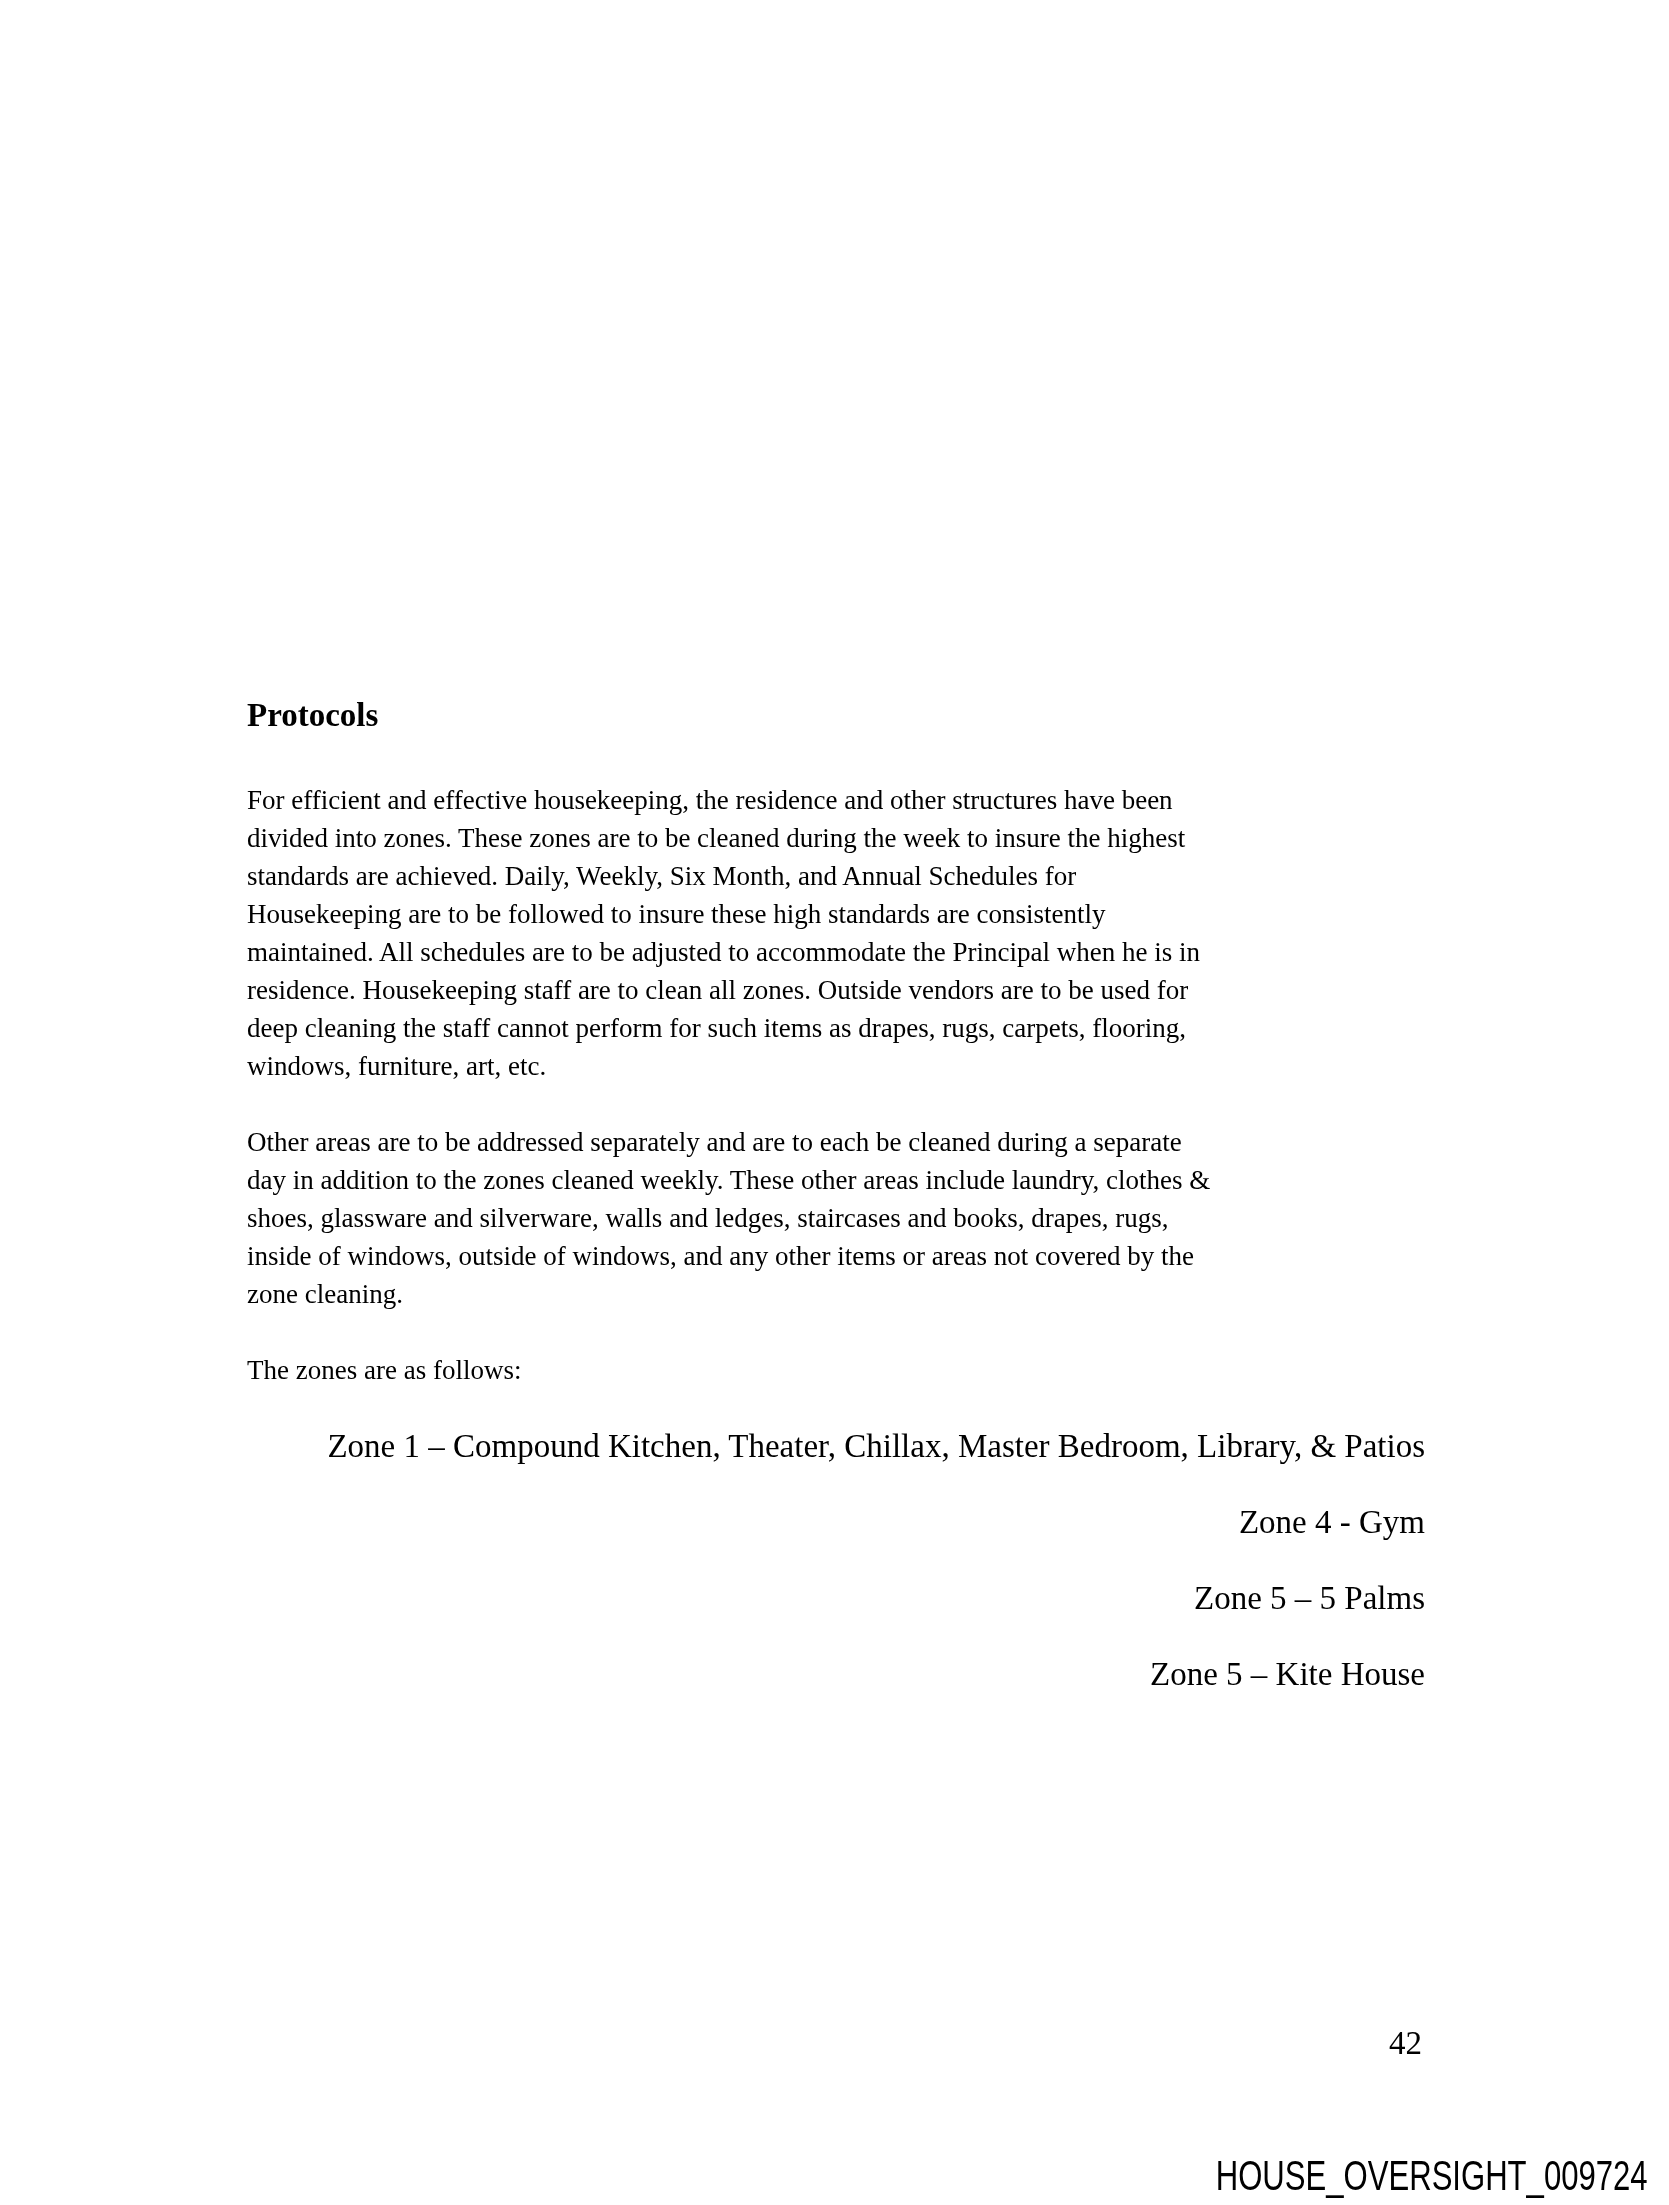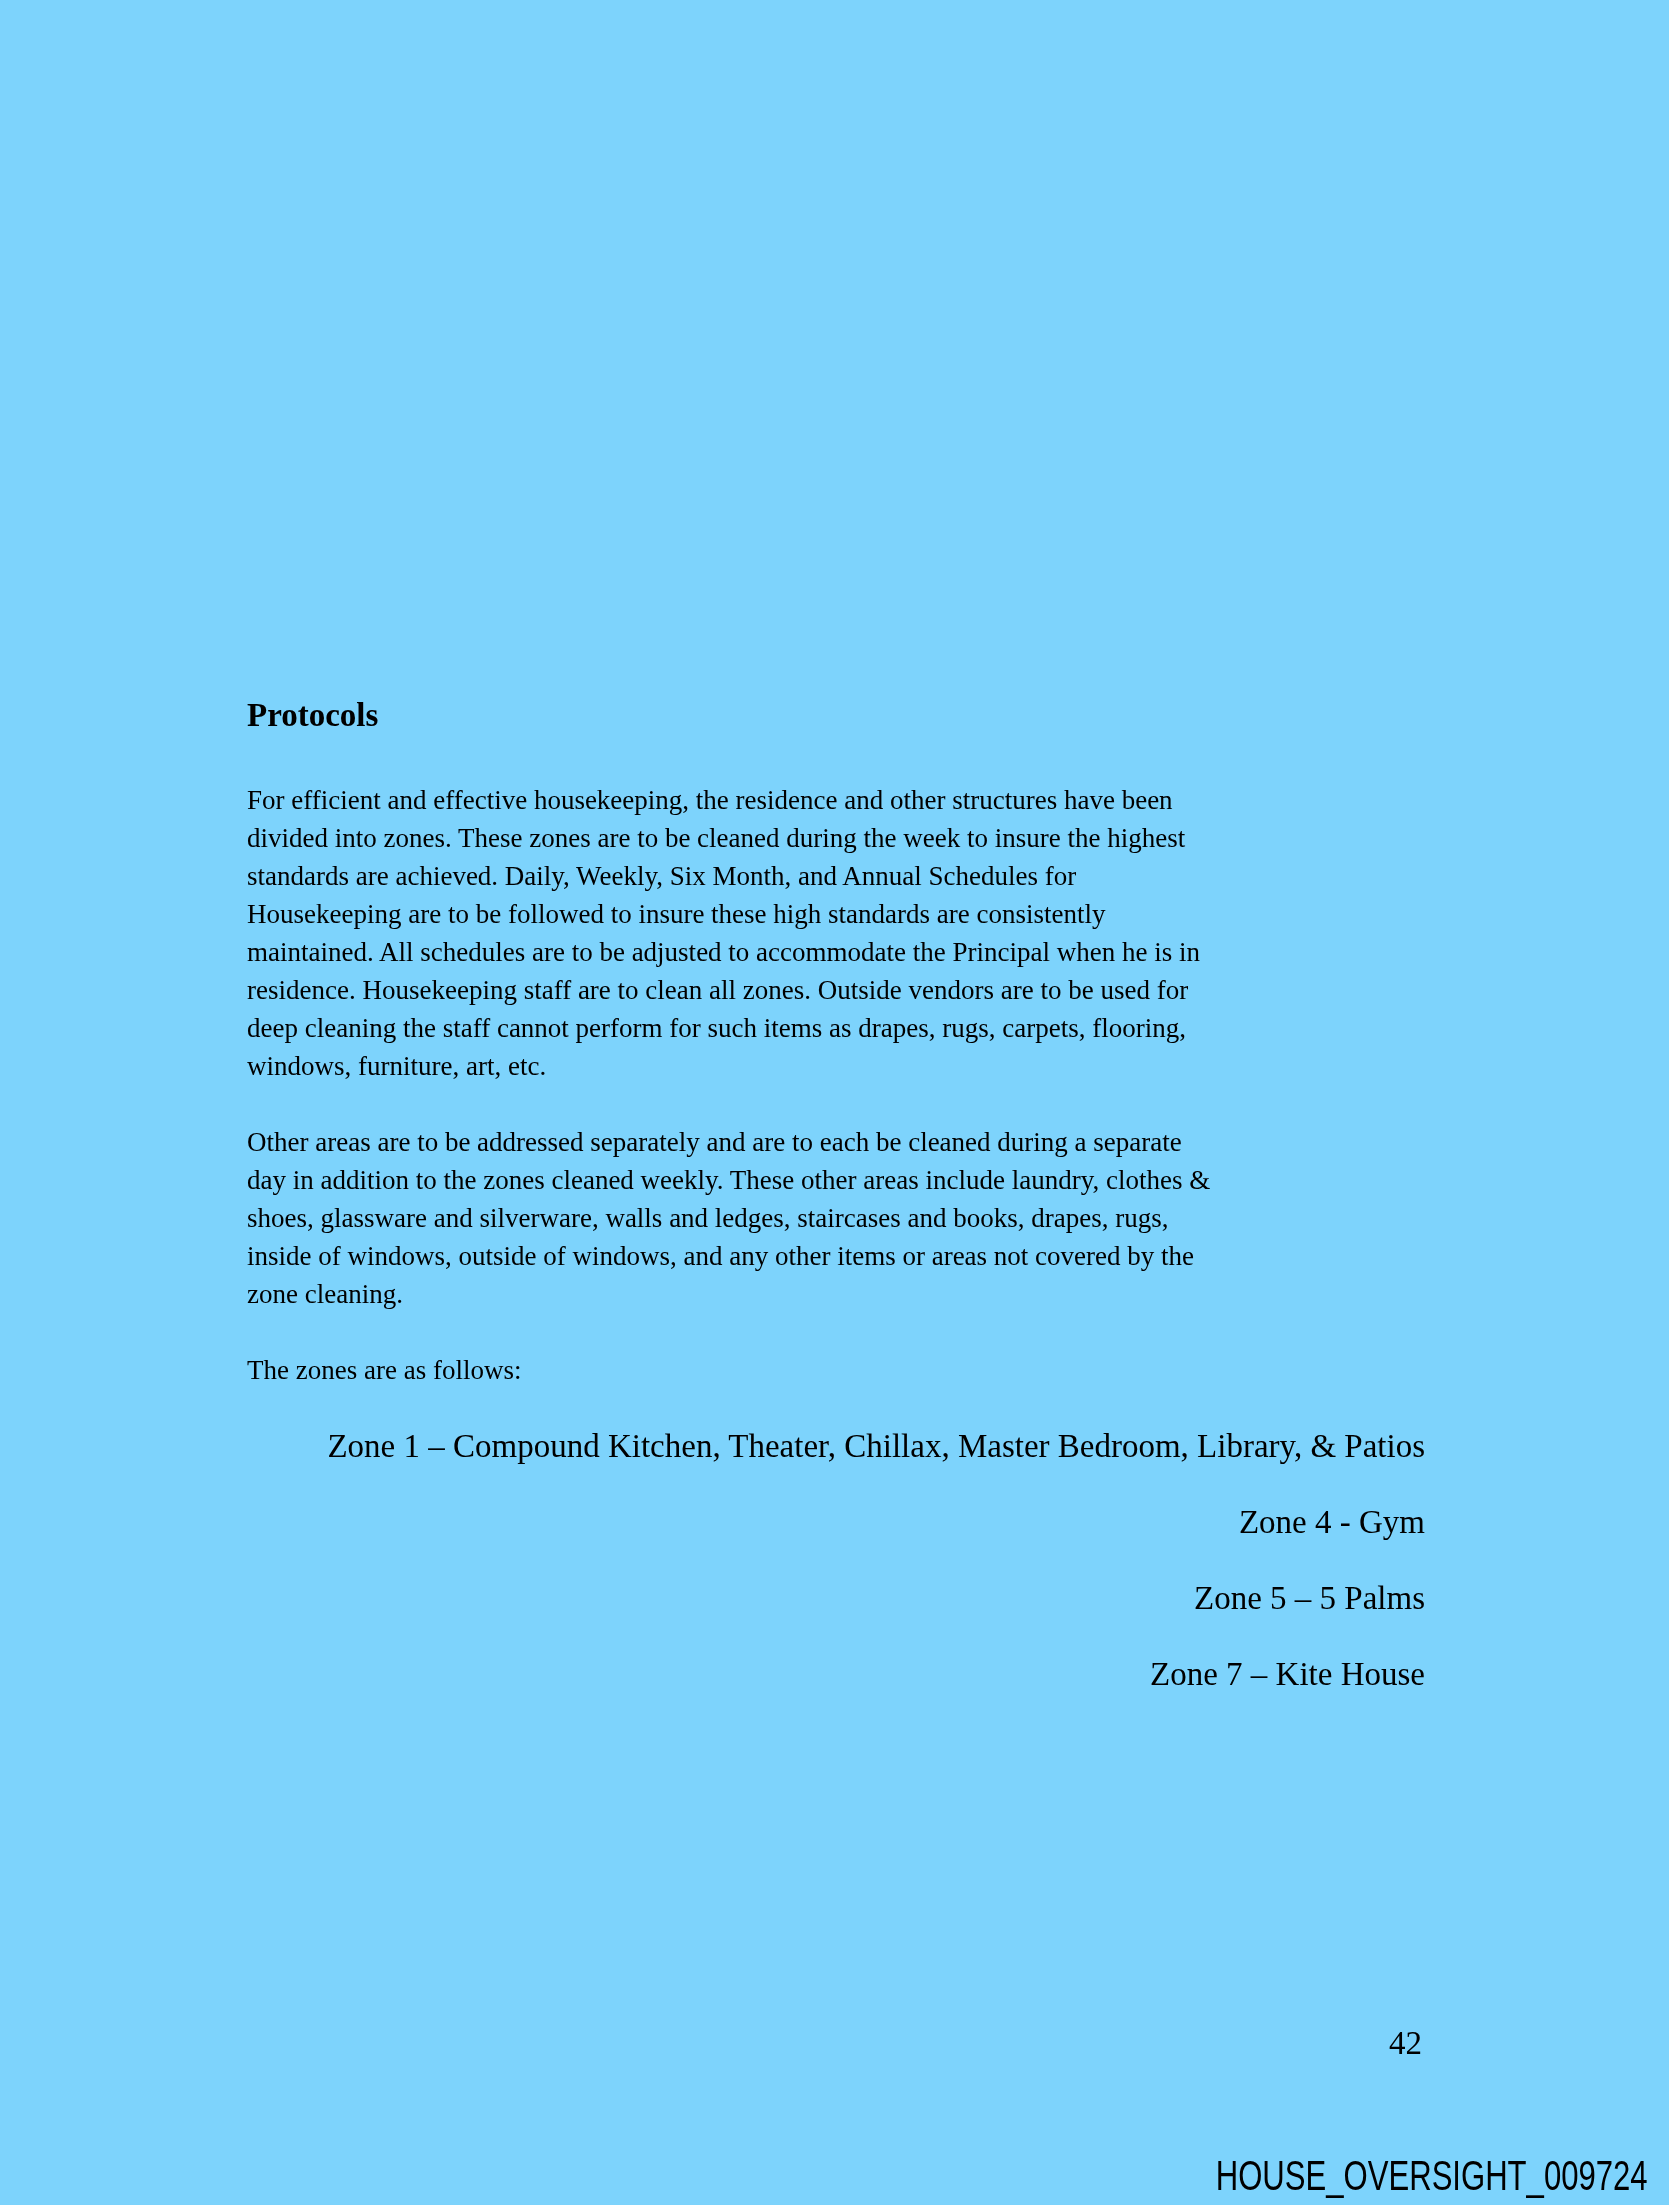--- a/index.html
+++ b/index.html
@@ -4,21 +4,21 @@
 <style>
   html, body {
     margin: 0;
     padding: 0;
     background: #e8e8e8;
   }
   .page {
     position: relative;
     width: 1669px;
     height: 2205px;
-    background: #7dd3fc;
+    background: #ffffff;
     font-family: "Liberation Serif", serif;
     color: #000000;
     overflow: hidden;
   }
   .content {
     position: absolute;
     left: 247px;
     top: 696px;
     width: 1178px;
   }
@@ -75,18 +75,18 @@
 windows, furniture, art, etc.</div>
     <div class="para">Other areas are to be addressed separately and are to each be cleaned during a separate
 day in addition to the zones cleaned weekly. These other areas include laundry, clothes &amp;
 shoes, glassware and silverware, walls and ledges, staircases and books, drapes, rugs,
 inside of windows, outside of windows, and any other items or areas not covered by the
 zone cleaning.</div>
     <div class="para">The zones are as follows:</div>
     <div class="zone-item">Zone 1 – Compound Kitchen, Theater, Chillax, Master Bedroom, Library, &amp; Patios</div>
     <div class="zone-item">Zone 4 - Gym</div>
     <div class="zone-item">Zone 5 – 5 Palms</div>
-    <div class="zone-item">Zone 7 – Kite House</div>
+    <div class="zone-item">Zone 5 – Kite House</div>
   </div>
   <div class="page-number">42</div>
   <div class="bates">HOUSE_OVERSIGHT_009724</div>
 </div>
 
 
 </body></html>

